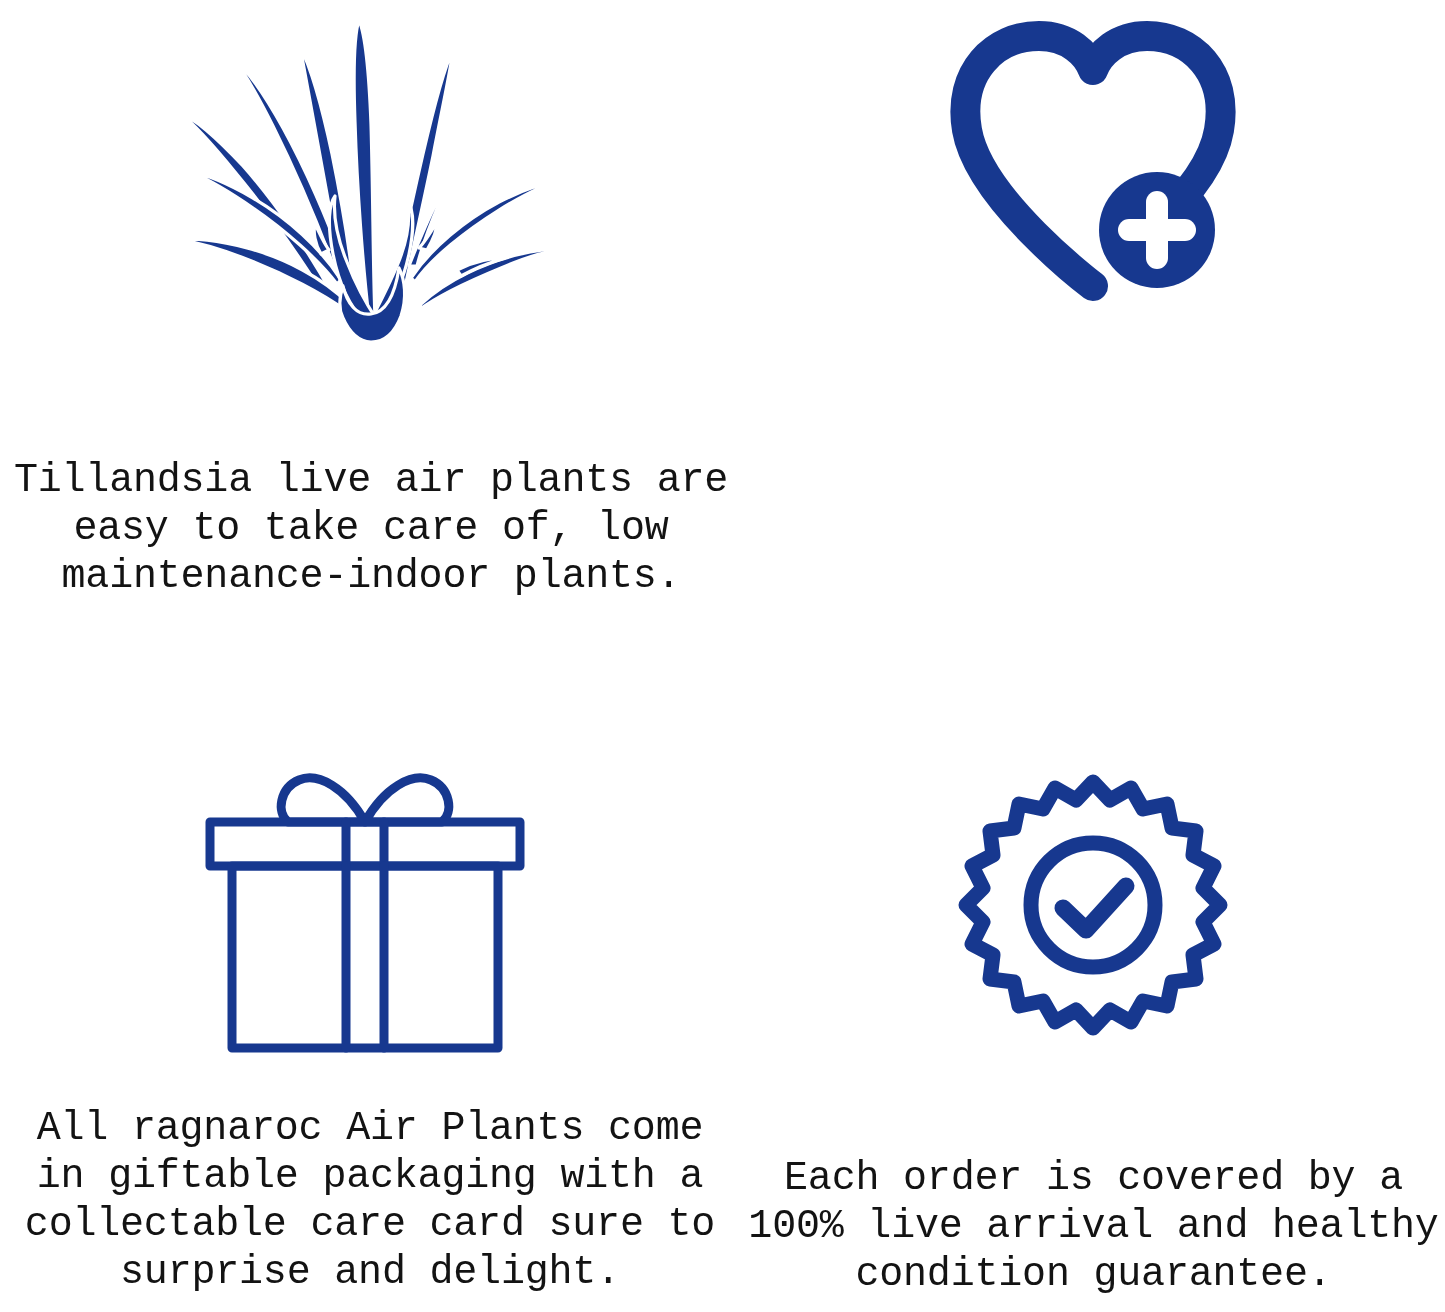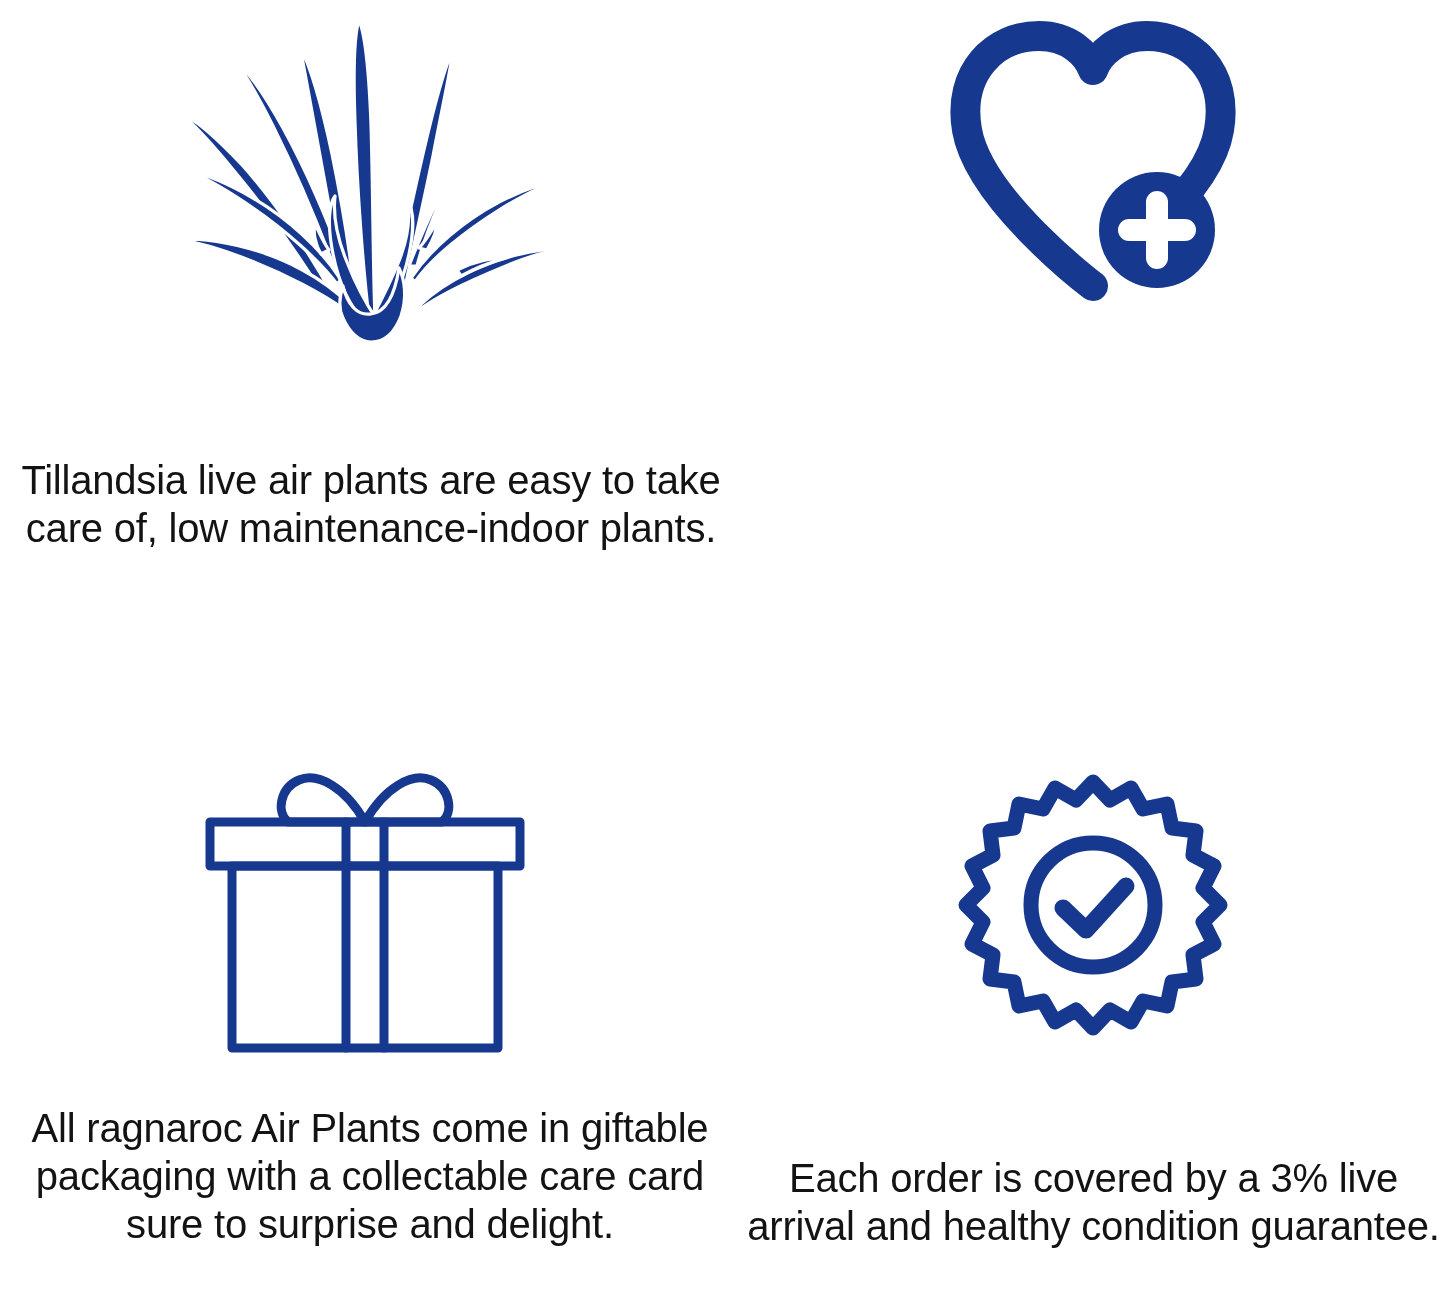--- a/index.html
+++ b/index.html
@@ -13,20 +13,21 @@
     font-family: "Liberation Sans", sans-serif;
     color: #121212;
     overflow: hidden;
   }
   .feature-grid {
     width: 1445px;
     height: 1312px;
     display: grid;
     grid-template-columns: 740px 705px;
     grid-template-rows: 660px 652px;
+    font-family: Liberation Mono, monospace;
   }
   .feature-cell {
     display: flex;
     flex-direction: column;
     align-items: center;
     box-sizing: border-box;
   }
   
   .cell-tl { padding-top: 18px; }
   .cell-tr { padding-top: 18px; }
@@ -165,16 +166,16 @@
 
             <polygon points="135,12 152,30 173,18 185,39 209,34 214,58 238,61 235,85 256,96 245,118 262,135 245,152 256,174 235,185 238,209 214,212 209,236 185,231 173,252 152,240 135,258 118,240 97,252 85,231 61,236 56,212 32,209 35,185 14,174 25,152 8,135 25,118 14,96 35,85 32,61 56,58 61,34 85,39 97,18 118,30"></polygon>
 
             <circle cx="135" cy="135" r="62"></circle>
 
             <path d="M105 138 L128 160 L168 116" stroke-width="17"></path>
           </g>
         </svg>
       </span>
     </div>
-    <div class="caption cap-br">Each order is covered by a 3% live arrival and healthy condition guarantee.</div>
+    <div class="caption cap-br">Each order is covered by a 100% live arrival and healthy condition guarantee.</div>
   </div>
 
 </div>
 
 </body></html>

